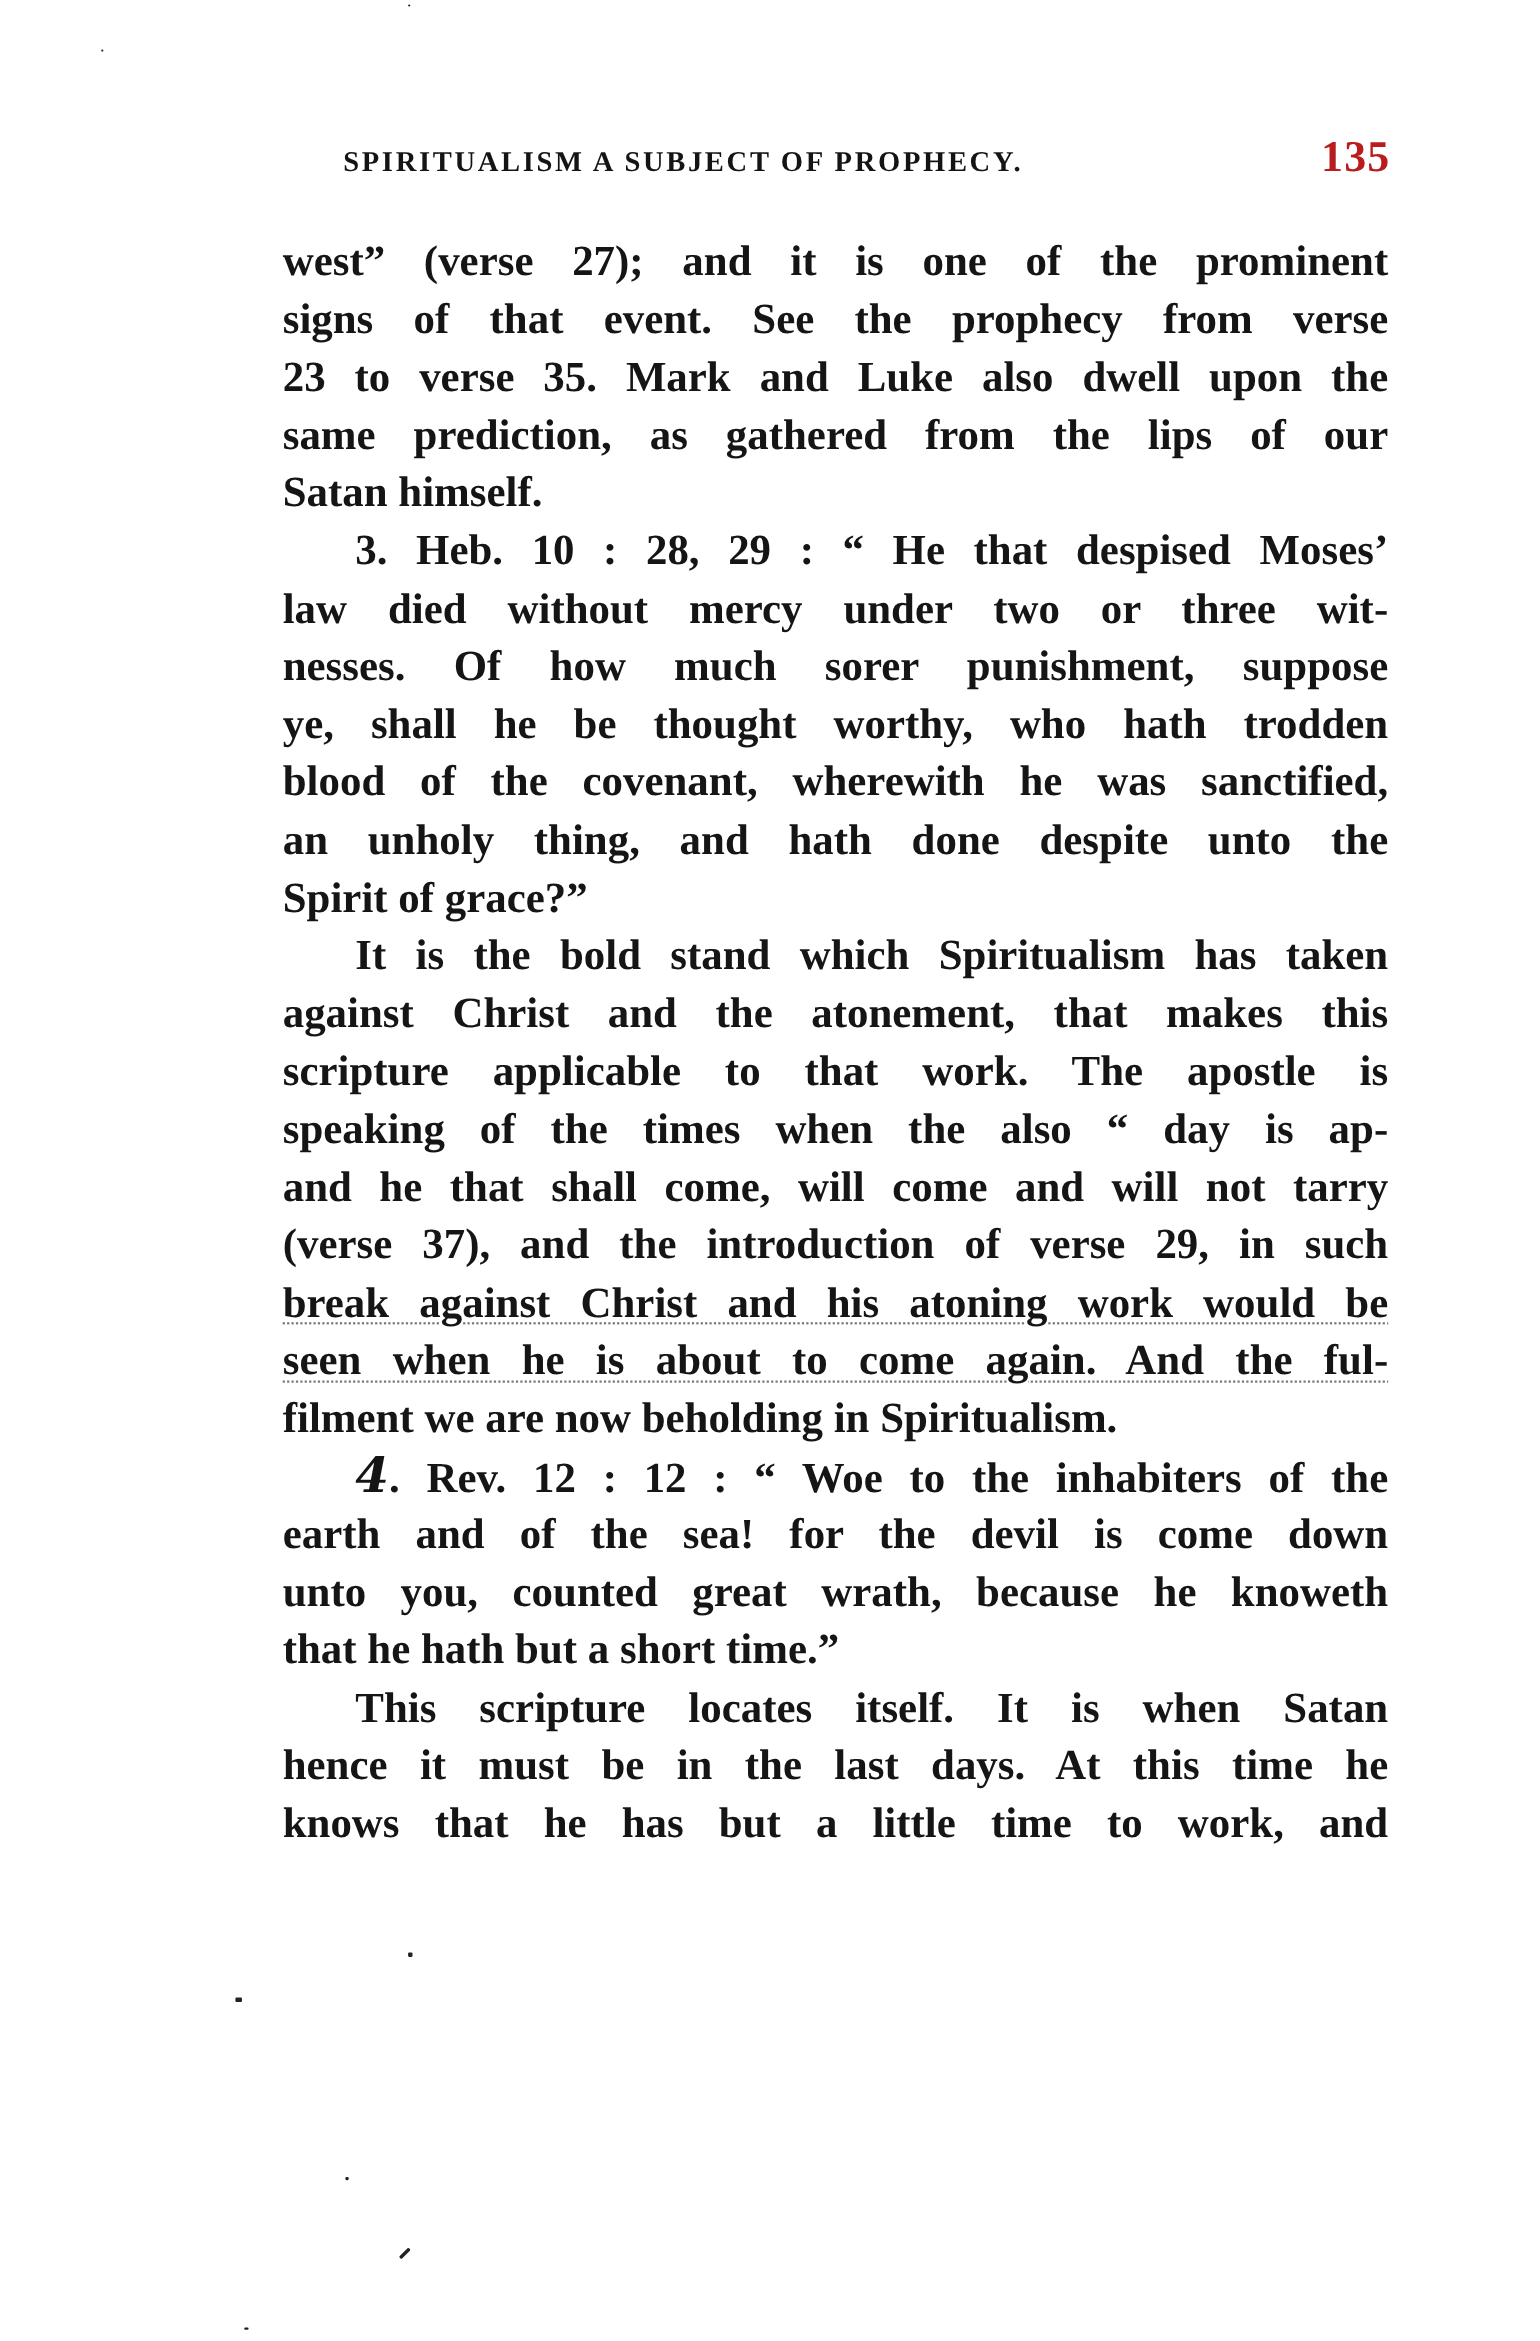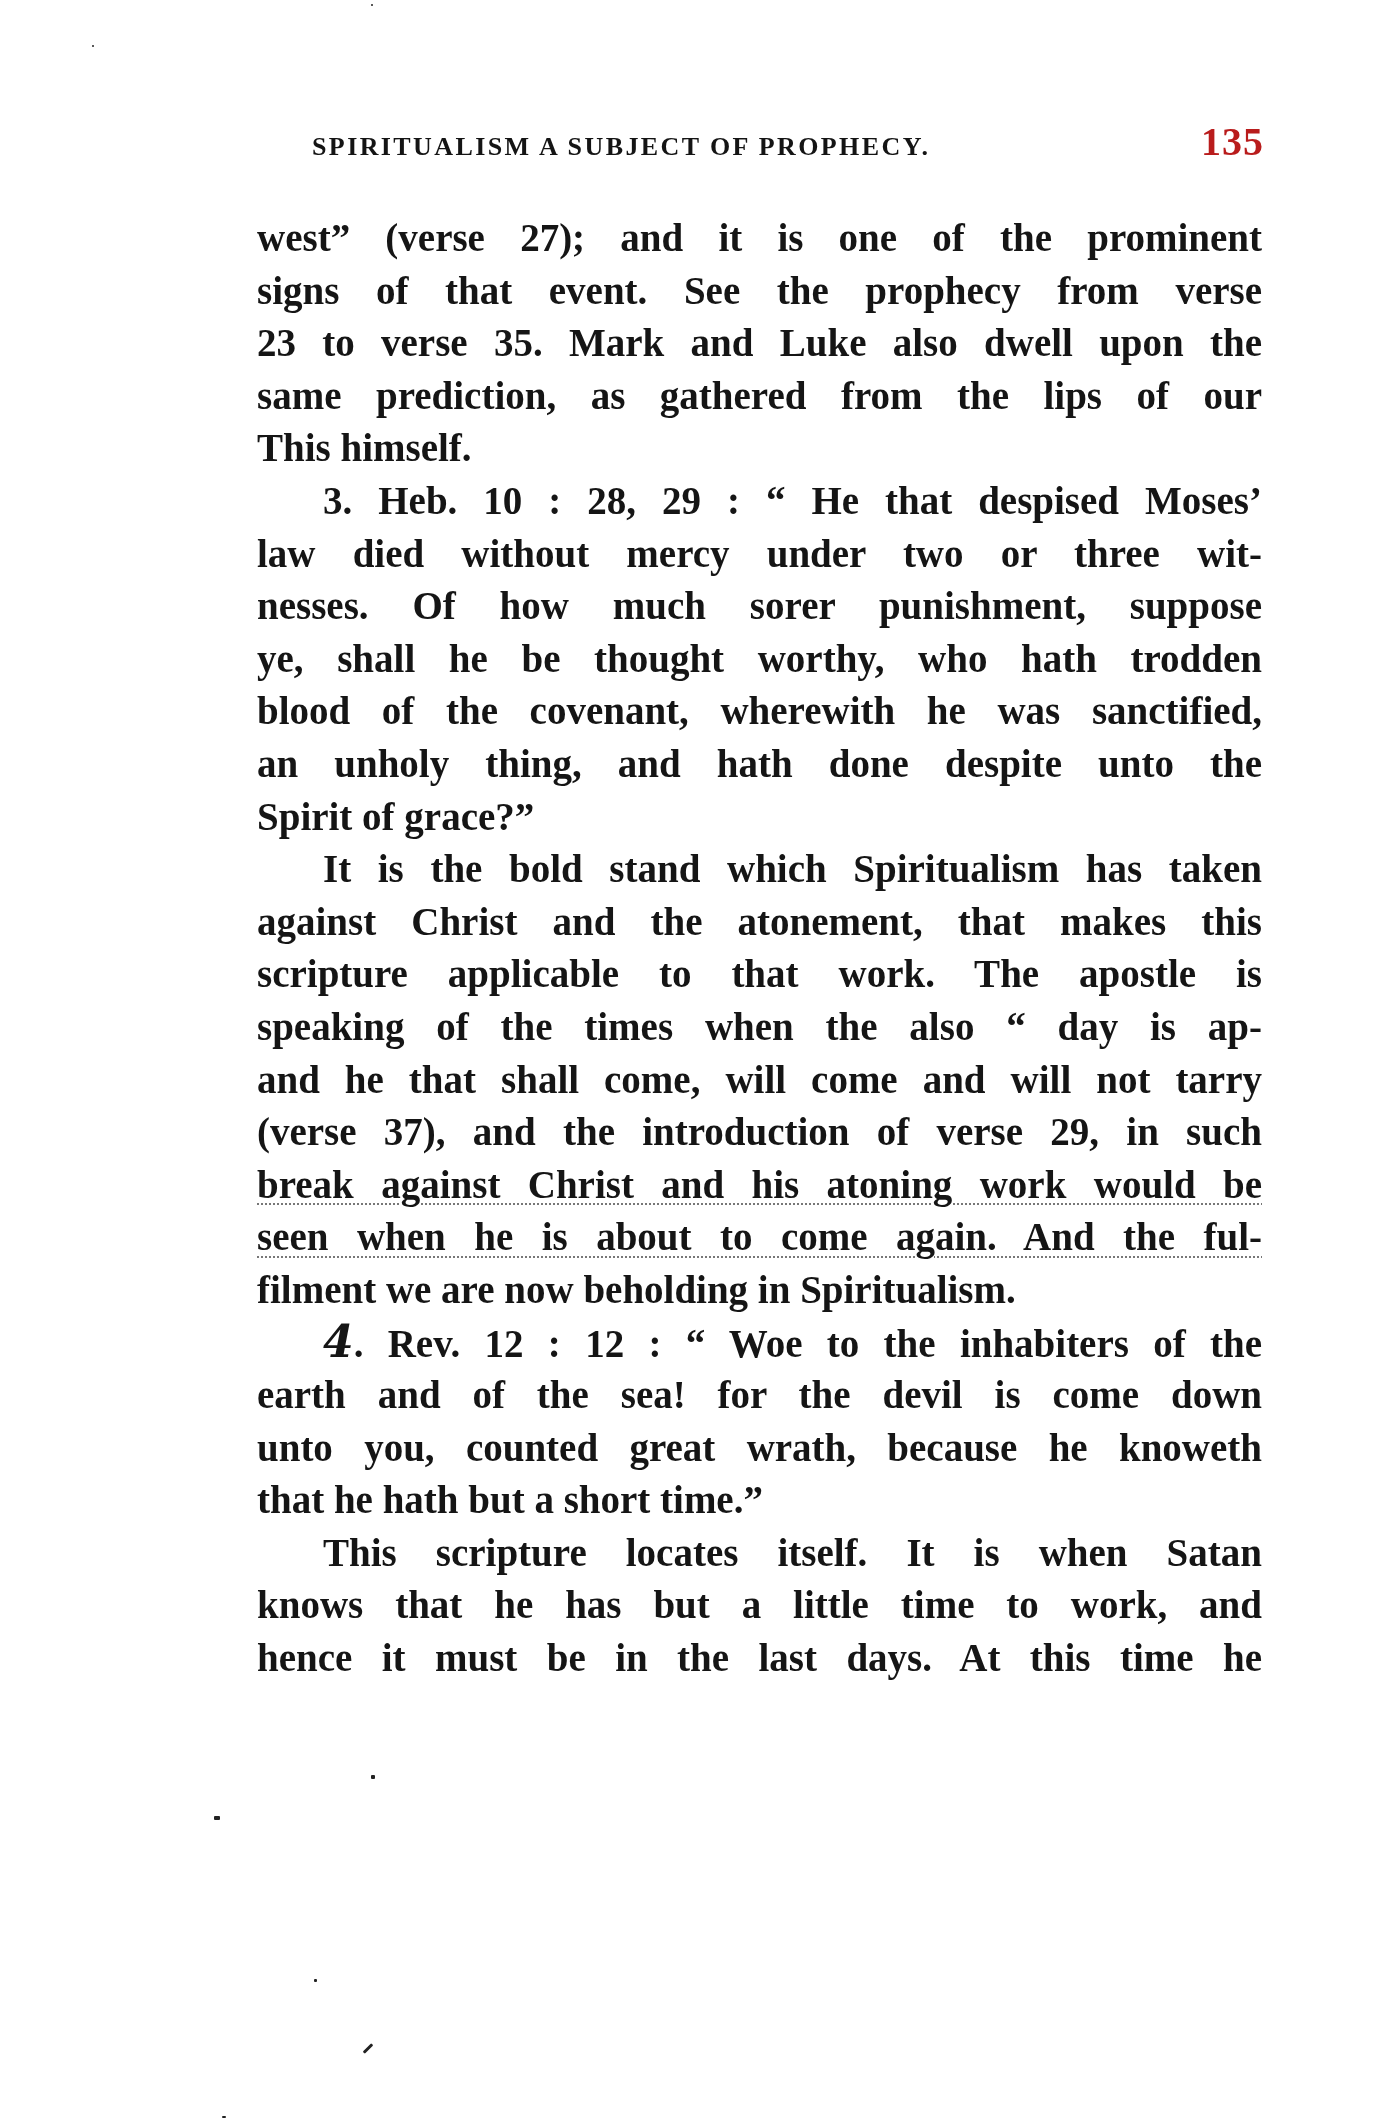--- a/index.html
+++ b/index.html
@@ -98,21 +98,21 @@
   <div class="running-head">
     <span class="running-title">SPIRITUALISM A SUBJECT OF PROPHECY.</span>
     <span class="page-number">135</span>
   </div>
 
   <div class="text-block">
     <span class="line">west” (verse 27); and it is one of the prominent</span>
     <span class="line">signs of that event.  See the prophecy from verse</span>
     <span class="line">23 to verse 35.  Mark and Luke also dwell upon the</span>
     <span class="line">same prediction, as gathered from the lips of our</span>
-    <span class="line last">This himself.</span>
+    <span class="line last">Satan himself.</span>
 
     <span class="line indent">3. Heb. 10 : 28, 29 : “ He that despised Moses’</span>
     <span class="line">law died without mercy under two or three wit-</span>
     <span class="line">nesses.  Of how much sorer punishment, suppose</span>
     <span class="line">ye, shall he be thought worthy, who hath trodden</span>
     <span class="line">blood of the covenant, wherewith he was sanctified,</span>
     <span class="line">an unholy thing, and hath done despite unto the</span>
     <span class="line last">Spirit of grace?”</span>
 
     <span class="line indent">It is the bold stand which Spiritualism has taken</span>
@@ -124,22 +124,22 @@
     <span class="line pencil-underline">break against Christ and his atoning work would be</span>
     <span class="line pencil-underline">seen when he is about to come again.  And the ful-</span>
     <span class="line last">filment we are now beholding in Spiritualism.</span>
 
     <span class="line indent"><span class="marker">4</span><span>. Rev. 12 : 12 : “ Woe to the inhabiters of the</span></span>
     <span class="line">earth and of the sea! for the devil is come down</span>
     <span class="line">unto you, counted great wrath, because he knoweth</span>
     <span class="line last">that he hath but a short time.”</span>
 
     <span class="line indent">This scripture locates itself.  It is when Satan</span>
+    <span class="line">hence it must be in the last days.  At this time he</span>
     <span class="line">knows that he has but a little time to work, and</span>
-    <span class="line">hence it must be in the last days.  At this time he</span>
   </div>
 
   <div class="specks">
     <span class="speck" style="left:357px;top:1775px;width:4px;height:4px;"></span>
     <span class="speck" style="left:200px;top:1816px;width:6px;height:4px;"></span>
     <span class="speck" style="left:300px;top:1979px;width:3px;height:3px;"></span>
     <span class="speck" style="left:348px;top:2047px;width:12px;height:3px;transform:rotate(-45deg);"></span>
     <span class="speck" style="left:208px;top:2116px;width:4px;height:2px;"></span>
     <span class="speck" style="left:78px;top:45px;width:2px;height:2px;"></span>
     <span class="speck" style="left:357px;top:4px;width:2px;height:2px;"></span>

